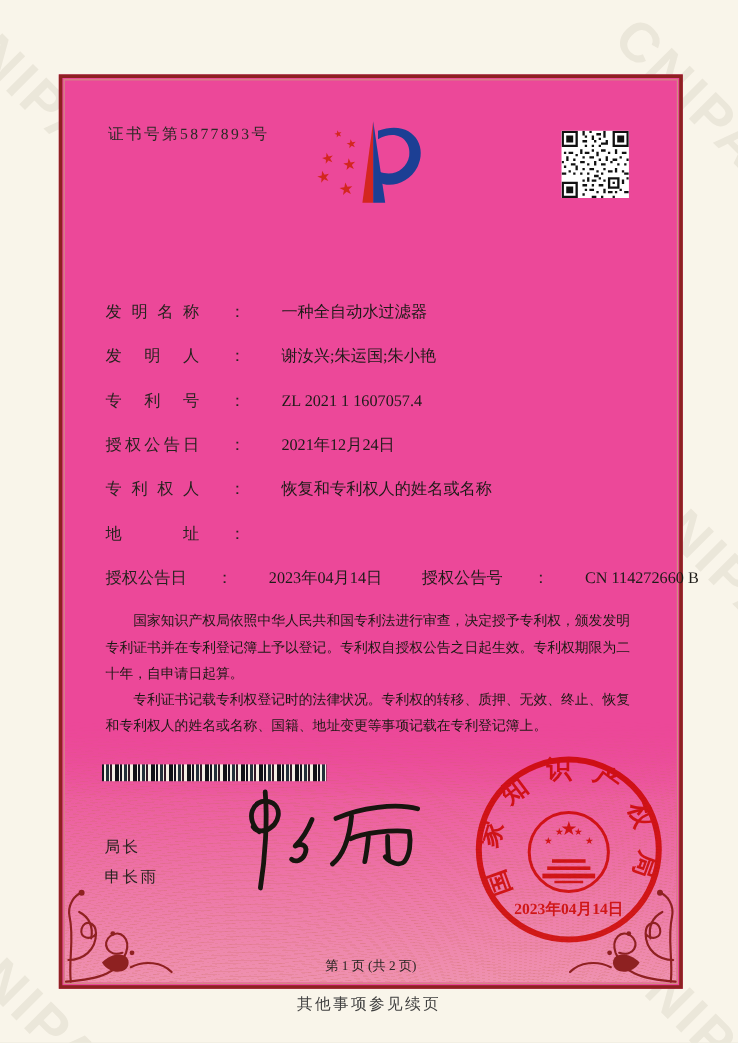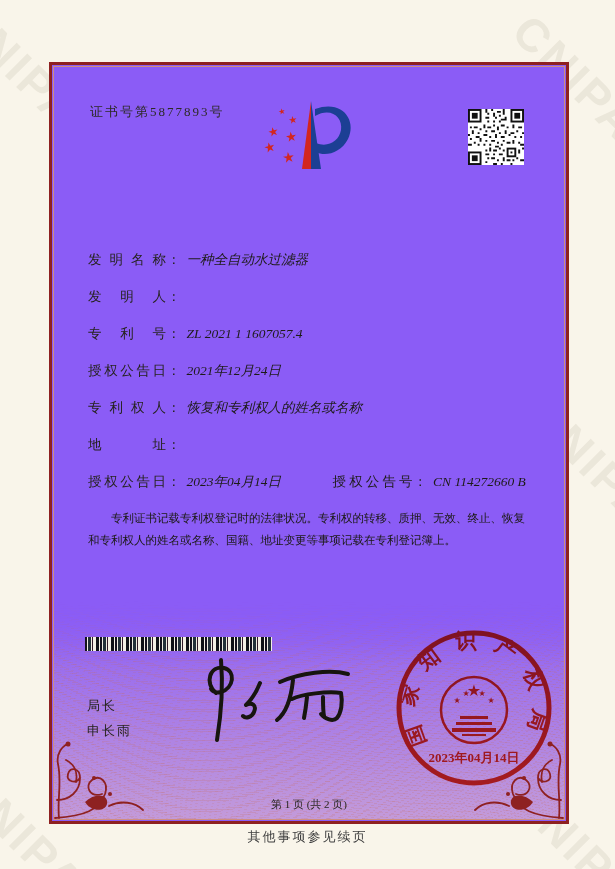--- a/index.html
+++ b/index.html
@@ -4,42 +4,42 @@
 <style>
   html,body{margin:0;padding:0;background:#e8e4d8;}
   .page{position:relative;width:615px;height:869px;background:#f9f5ea;overflow:hidden;
         font-family:"Liberation Serif",serif;color:#1e1c19;}
   
   .wm{position:absolute;font-family:"Liberation Sans",sans-serif;font-weight:bold;
       font-size:46px;letter-spacing:3px;color:rgba(122,106,74,0.10);
       transform:rotate(45deg);transform-origin:left top;white-space:nowrap;pointer-events:none;}
   
   .frame{position:absolute;left:49px;top:62px;width:514px;height:756px;
-         border:3px solid #8e2121;background:#8b5cf6;}
+         border:3px solid #8e2121;background:#ec4899;}
   .frame-inner{position:absolute;inset:1px;border:1px solid #cf8d80;}
   .content{position:absolute;inset:2px;}
   .waves{position:absolute;left:0;right:0;bottom:0;height:218px;
          background:
            repeating-radial-gradient(150% 130% at 30% 165%, rgba(199,106,84,.20) 0 1px, rgba(0,0,0,0) 1px 6px),
            repeating-radial-gradient(150% 130% at 75% 175%, rgba(199,106,84,.14) 0 1px, rgba(0,0,0,0) 1px 7px),
            linear-gradient(to bottom, rgba(244,216,205,0), rgba(241,206,194,.55));
          -webkit-mask-image:linear-gradient(to bottom,transparent,black 30%);
          mask-image:linear-gradient(to bottom,transparent,black 30%);}
   .cert-no{position:absolute;left:36px;top:36px;font-size:13px;letter-spacing:2px;color:#2c2a26;}
   .logo{position:absolute;left:201px;top:30px;}
   .qr{position:absolute;left:414px;top:42px;width:56px;height:56px;background:#fff;}
   .title{position:absolute;left:0;top:116px;width:100%;text-align:center;
          font-size:30px;font-weight:bold;letter-spacing:13px;text-indent:13px;color:#141210;}
   .fields{position:absolute;left:34px;top:184px;width:460px;font-size:13.5px;}
-  .frow{display:flex;align-items:baseline;height:20px;margin-bottom:17px;white-space:nowrap;}
+  .frow{display:flex;align-items:baseline;height:20px;margin-bottom:17px;white-space:nowrap;gap:24px;}
   .flabel{display:inline-block;width:78px;text-align:justify;text-align-last:justify;color:#26231f;}
   .fcolon{margin:0 6px 0 1px;color:#26231f;}
-  .fvalue{color:#1d1b18;font-style:italic;}
+  .fvalue{color:#1d1b18;}
   .fvalue.fixed{display:inline-block;width:126px;}
-  .flabel2{display:inline-block;width:80px;margin-left:20px;text-align:justify;text-align-last:justify;}
+  .flabel2{display:inline-block;width:80px;margin-left:9px;text-align:justify;text-align-last:justify;}
   .paras{position:absolute;left:34px;top:441px;width:442px;font-size:11.5px;line-height:1.9;color:#1b1914;}
   .paras p{margin:0;text-indent:2em;}
   .barcode{position:absolute;left:31px;top:570px;width:187px;height:14px;
            background:repeating-linear-gradient(90deg,#14121f 0 2px,#f3efe4 2px 3px,#23313a 3px 6px,#f3efe4 6px 7px,#311a28 7px 8px,#f3efe4 8px 11px,#101217 11px 14px,#f3efe4 14px 15px);}
   .officer{position:absolute;left:33px;top:626px;font-family:"Liberation Sans",sans-serif;
            font-size:13px;letter-spacing:2px;color:#26231f;line-height:25px;}
   .signature{position:absolute;left:134px;top:588px;}
   .seal{position:absolute;left:340px;top:561px;width:160px;height:160px;mix-blend-mode:multiply;opacity:.95;}
   .page-num{position:absolute;left:0;top:730px;width:100%;text-align:center;font-size:11px;color:#2a2723;}
   .ornament{position:absolute;bottom:-1px;pointer-events:none;}
@@ -108,20 +108,21 @@
 
       <div class="fields">
         <div class="frow">
           <span class="flabel">发明名称</span>
             <span class="fcolon">：</span>
             <span class="fvalue">一种全自动水过滤器</span>
         </div>
         <div class="frow">
           <span class="flabel">发明人</span>
             <span class="fcolon">：</span>
+            <span class="fvalue">谢汝兴;朱运国;朱小艳</span>
         </div>
         <div class="frow">
           <span class="flabel">专利号</span>
             <span class="fcolon">：</span>
             <span class="fvalue">ZL 2021 1 1607057.4</span>
         </div>
         <div class="frow">
           <span class="flabel">授权公告日</span>
             <span class="fcolon">：</span>
             <span class="fvalue">2021年12月24日</span>
@@ -139,20 +140,21 @@
           <span class="flabel">授权公告日</span>
             <span class="fcolon">：</span>
             <span class="fvalue fixed">2023年04月14日</span>
             <span class="flabel2">授权公告号</span>
             <span class="fcolon">：</span>
             <span class="fvalue">CN 114272660 B</span>
         </div>
       </div>
 
       <div class="paras">
+        <p>国家知识产权局依照中华人民共和国专利法进行审查，决定授予专利权，颁发发明专利证书并在专利登记簿上予以登记。专利权自授权公告之日起生效。专利权期限为二十年，自申请日起算。</p>
         <p>专利证书记载专利权登记时的法律状况。专利权的转移、质押、无效、终止、恢复和专利权人的姓名或名称、国籍、地址变更等事项记载在专利登记簿上。</p>
       </div>
 
       <div class="barcode"></div>
 
       <div class="officer">
         <div>局长</div>
         <div>申长雨</div>
       </div>
 

